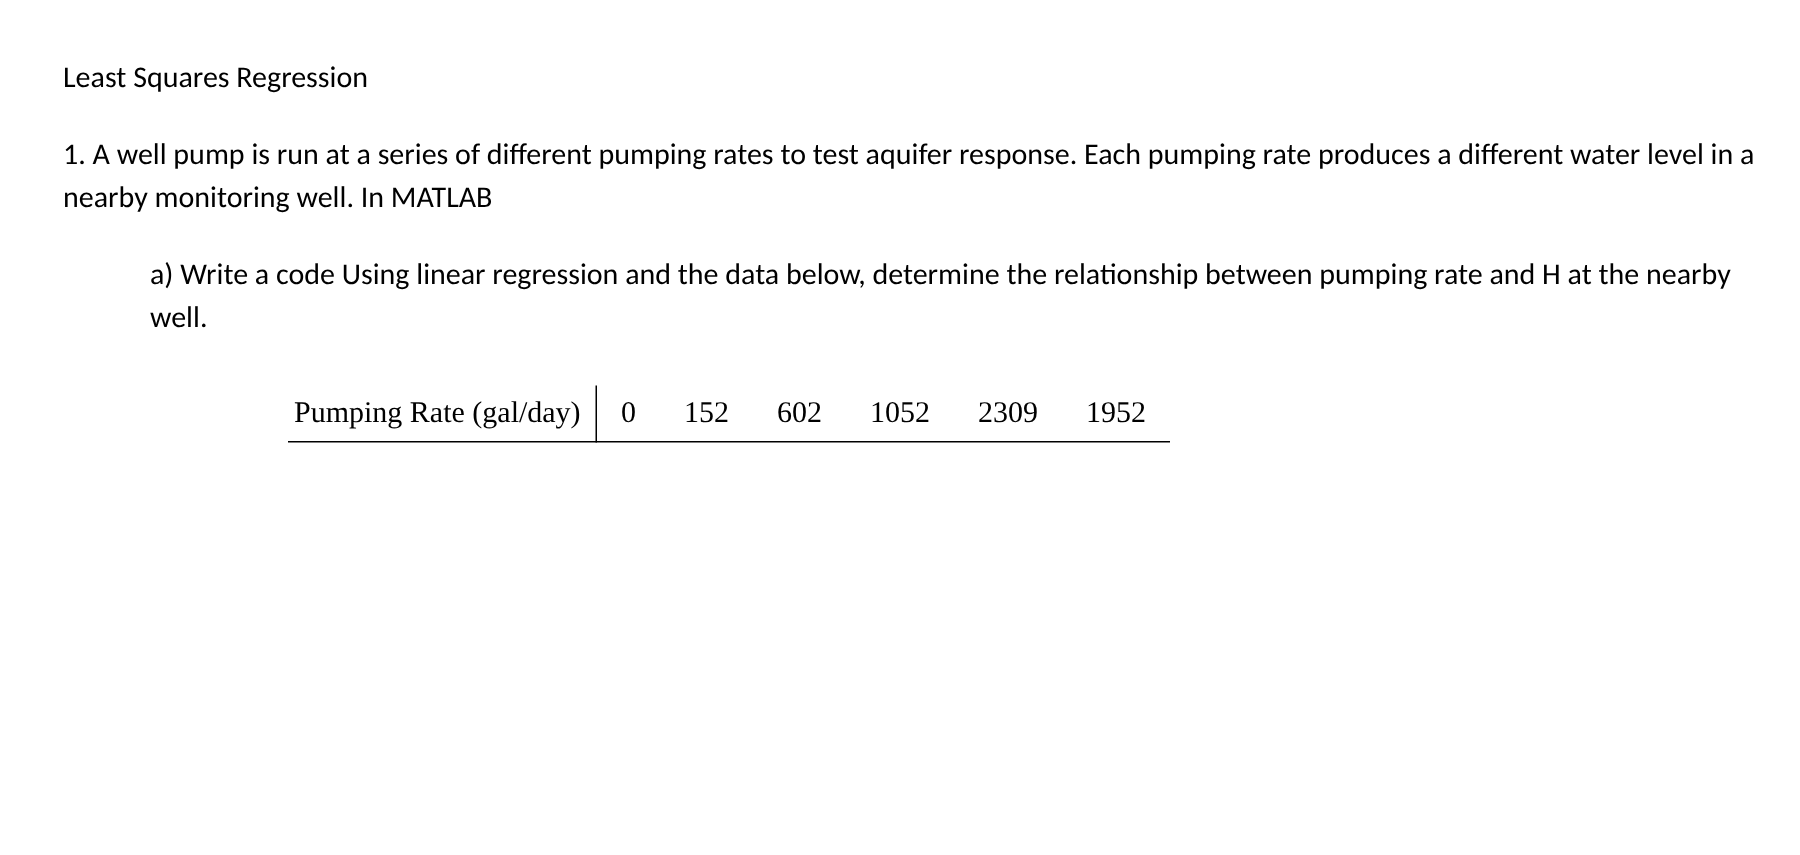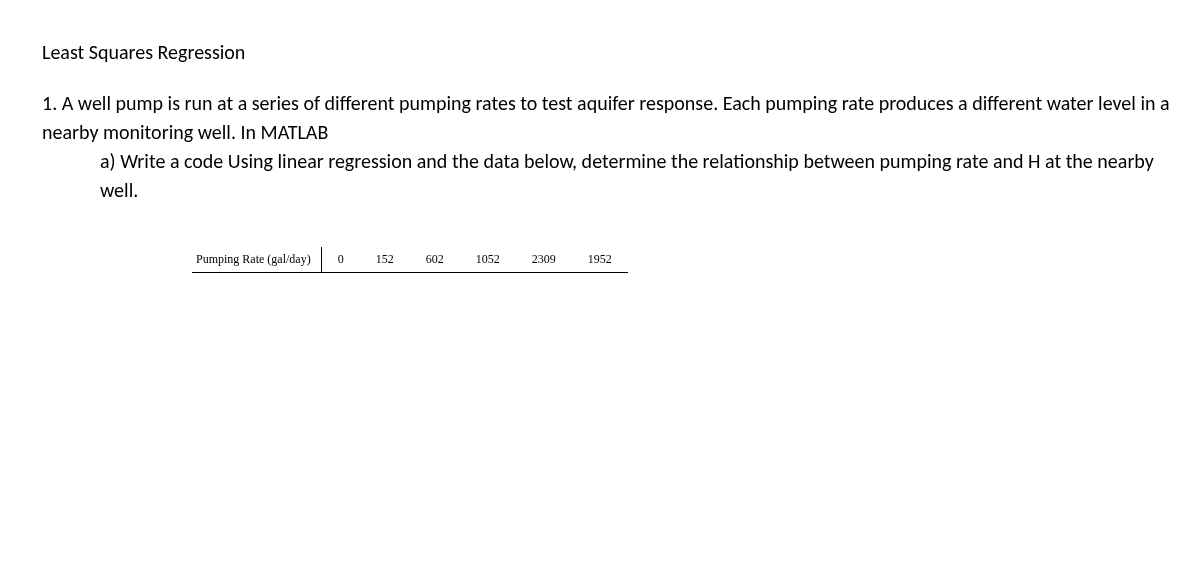--- a/index.html
+++ b/index.html
@@ -11,35 +11,36 @@
       padding: 38px 30px 30px 42px;
       width: 1200px;
       box-sizing: border-box;
       line-height: 1.45;
     }
     .title {
       font-weight: normal;
       margin-bottom: 22px;
     }
     .problem {
+      margin-bottom: 22px;
     }
     .problem-text {
       font-weight: normal;
     }
     .subparts {
       margin-left: 58px;
-      margin-bottom: 42px;
+      margin-bottom: 30px;
     }
     .subpart {
       margin-bottom: 0;
     }
     .table-wrapper {
       margin-left: 150px;
       font-family: 'Times New Roman', Times, serif;
-      font-size: 12px;
+      font-size: 20px;
     }
     table {
       border-collapse: collapse;
     }
     td {
       padding: 4px 16px 4px 16px;
       text-align: center;
       white-space: nowrap;
     }
     tr.header-row td {

